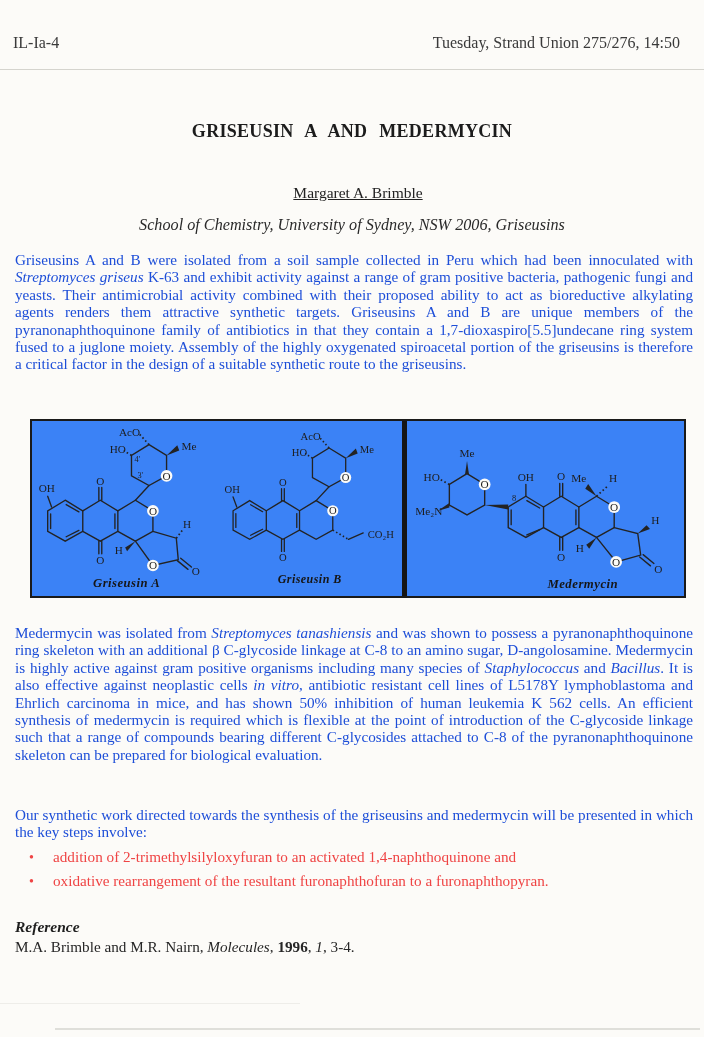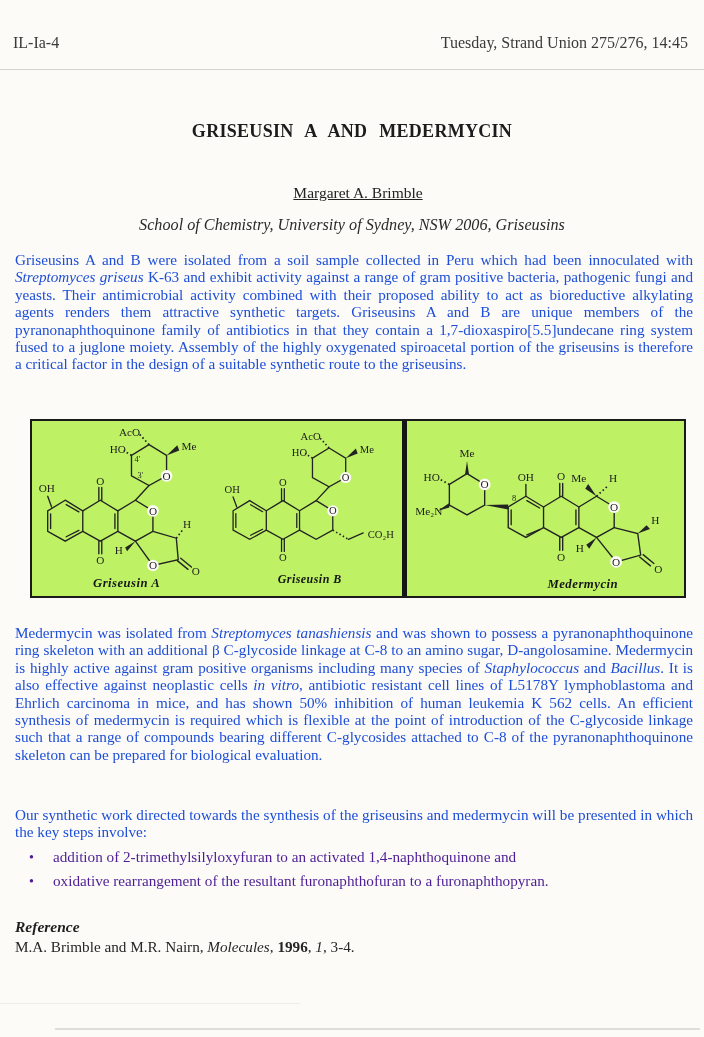--- a/index.html
+++ b/index.html
@@ -2,39 +2,39 @@
 <html><head>
 <meta charset="utf-8">
 <style>
   html,body{margin:0;padding:0;}
   body{
     width:704px;height:1037px;overflow:hidden;position:relative;
     background:#fcfbf8;color:#222;
     font-family:"Liberation Serif","DejaVu Serif",serif;
   }
   .page{position:absolute;inset:0;}
-  .hdr{position:absolute;top:34px;left:13px;right:16px;display:flex;justify-content:space-between;font-size:16px;color:#3a3a3a;}
+  .hdr{position:absolute;top:34px;left:13px;right:24px;display:flex;justify-content:space-between;font-size:16px;color:#3a3a3a;}
   .hdr-rule{position:absolute;top:69px;left:0;right:0;height:1px;background:rgba(140,140,130,0.35);}
   .title{position:absolute;top:120px;left:40px;right:40px;text-align:center;font-weight:bold;font-size:18px;line-height:23px;word-spacing:7px;letter-spacing:0.3px;color:#1c1c1c;}
   .author{position:absolute;top:184px;left:0;right:0;text-align:center;font-size:15.5px;padding-left:12px;}
   .author span{text-decoration:underline;}
   .affil{position:absolute;top:216px;left:0;right:0;text-align:center;font-size:16.2px;font-style:italic;color:#2a2a2a;}
   .para{position:absolute;left:15px;width:678px;font-size:15.2px;line-height:17.4px;text-align:justify;color:#1d4ed8;}
   .p1{top:251px;}
   .p2{top:624px;}
   .p3{top:806px;}
   .em{font-style:italic;}
   .b{font-weight:bold;}
-  .bullets{position:absolute;top:846px;left:15px;width:678px;font-size:15.2px;color:#4c1d95;}
+  .bullets{position:absolute;top:846px;left:15px;width:678px;font-size:15.2px;color:#ef4444;}
   .bullet-row{display:flex;line-height:21px;margin-bottom:2px;}
   .bullet-row .mark{width:14px;margin-left:14px;margin-right:10px;}
   .bullet-row .mark::before{content:"\2022";font-size:14px;}
   .refhead{position:absolute;top:918px;left:15px;font-size:15.5px;font-weight:bold;font-style:italic;color:#1f1f1f;}
   .refline{position:absolute;top:938px;left:15px;width:678px;font-size:15.2px;color:#262626;}
-  .figure-box{position:absolute;top:419px;left:30px;width:652px;height:175px;border:2px solid #1a1a1a;background:#bef264;}
+  .figure-box{position:absolute;top:419px;left:30px;width:652px;height:175px;border:2px solid #1a1a1a;background:#3b82f6;}
   .divider{position:absolute;top:0;bottom:0;left:370px;width:5px;background:#151515;}
   .struct{position:absolute;top:2px;}
   .sA{left:4px;}
   .sB{left:190px;}
   .sM{left:384px;}
   svg{display:block;}
   .bond{stroke:#232323;stroke-width:1.4;fill:none;stroke-linecap:round;}
   .dash{stroke:#232323;stroke-width:1.8;fill:none;stroke-dasharray:1.6,2.6;stroke-linecap:butt;}
   .wedge{fill:#232323;stroke:none;}
   .mask{fill:#fcfbf8;stroke:none;}
@@ -44,21 +44,21 @@
   .scan-streak{position:absolute;top:1028px;left:55px;right:4px;height:2px;background:rgba(125,125,115,0.22);}
   .scan-streak2{position:absolute;top:1003px;left:0px;width:300px;height:1px;background:rgba(140,140,130,0.12);}
 </style>
 </head>
 <body>
 
 <div class="page">
 
   <div class="hdr">
     <span>IL-Ia-4</span>
-    <span>Tuesday, Strand Union 275/276, 14:45</span>
+    <span>Tuesday, Strand Union 275/276, 14:50</span>
   </div>
   <div class="hdr-rule"></div>
 
   <div class="title">
     <div>GRISEUSIN A AND MEDERMYCIN</div>
   </div>
 
   <div class="author"><span>Margaret A. Brimble</span></div>
   <div class="affil">School of Chemistry, University of Sydney, NSW 2006, Griseusins</div>
 

